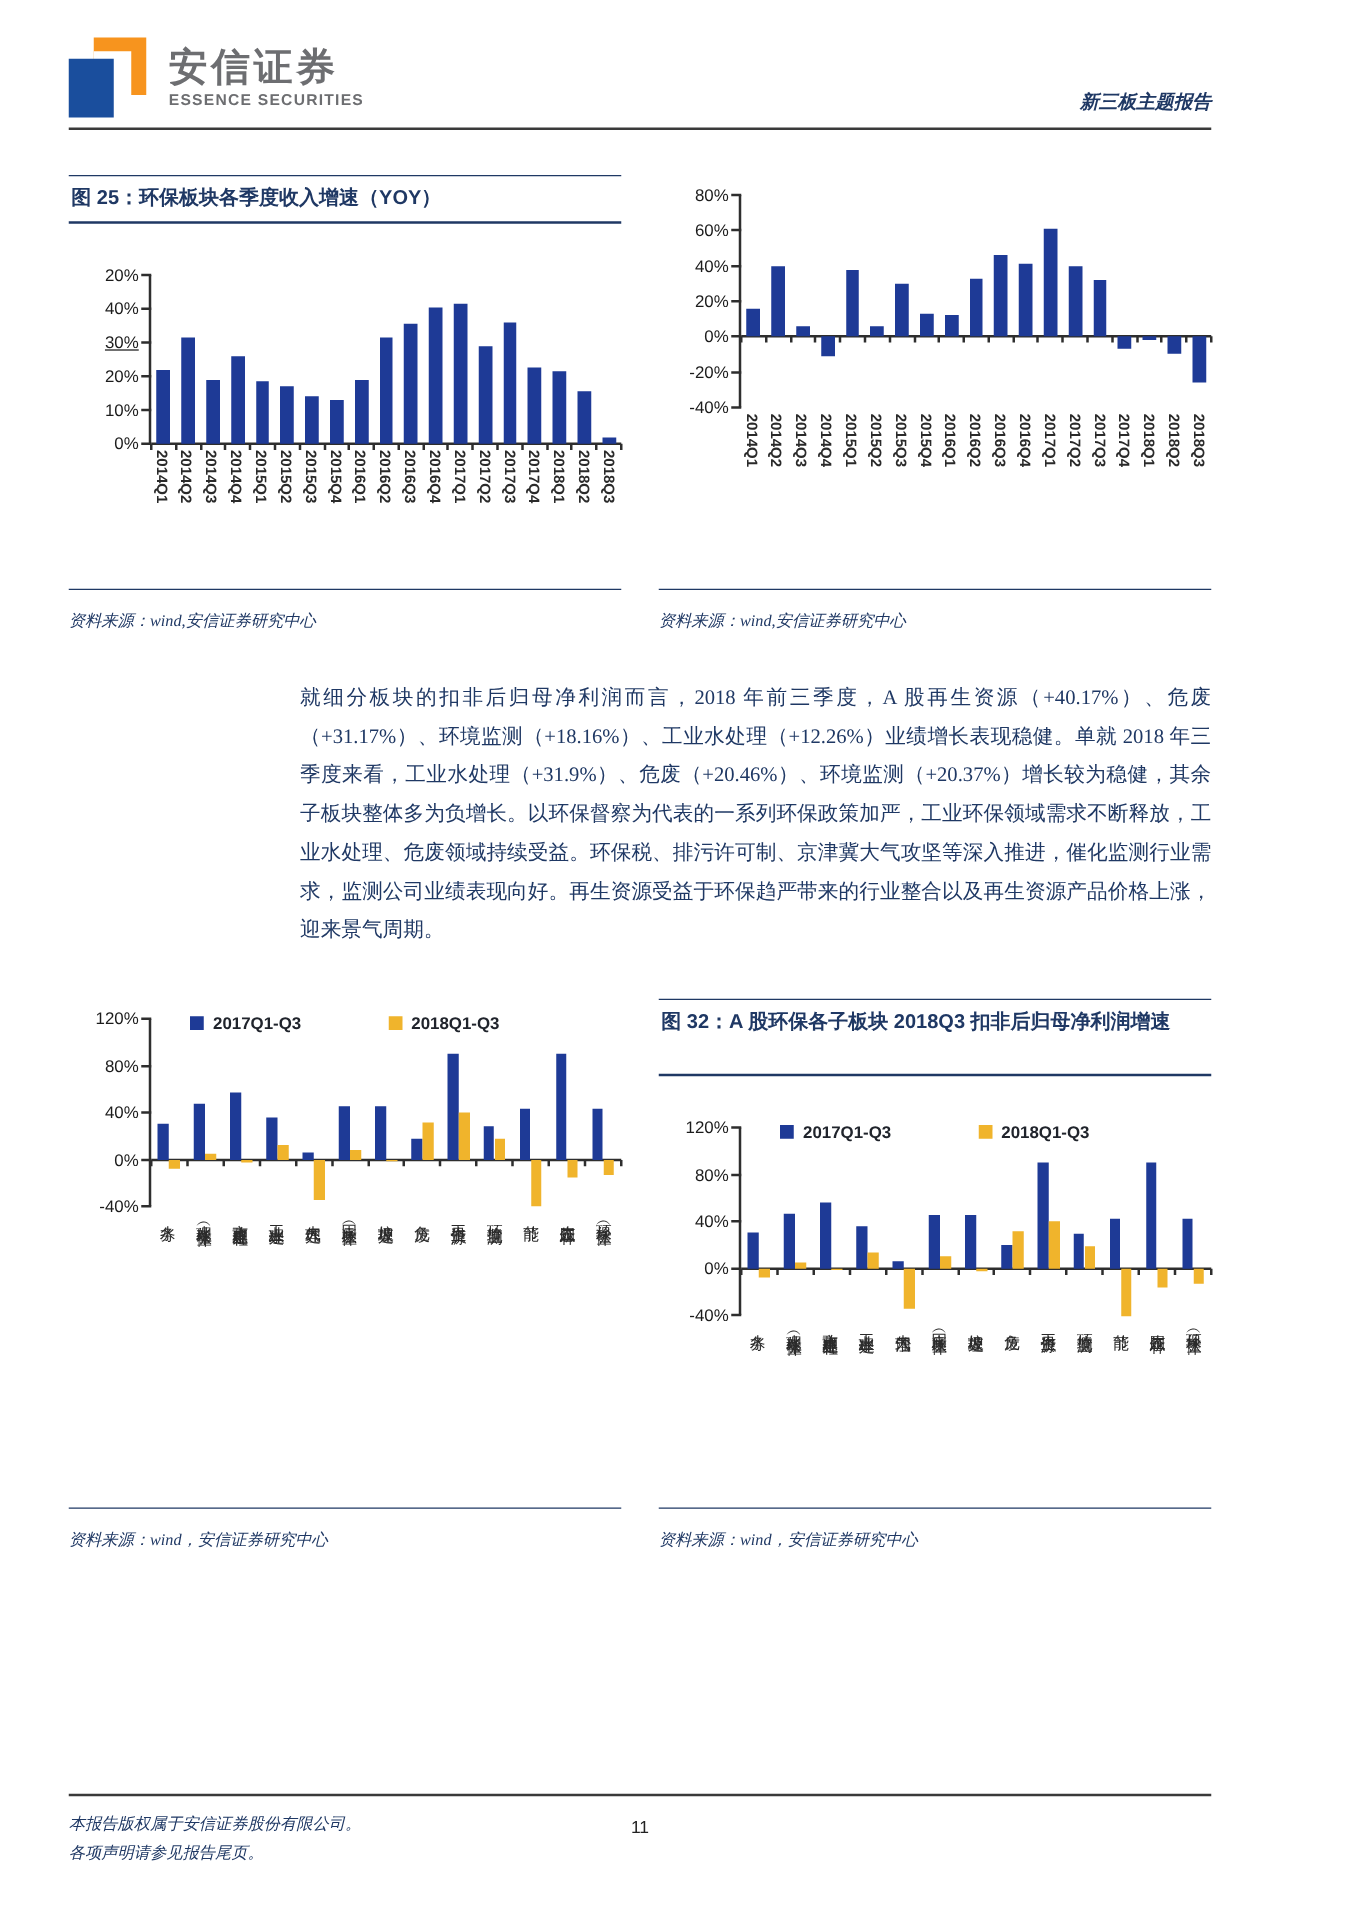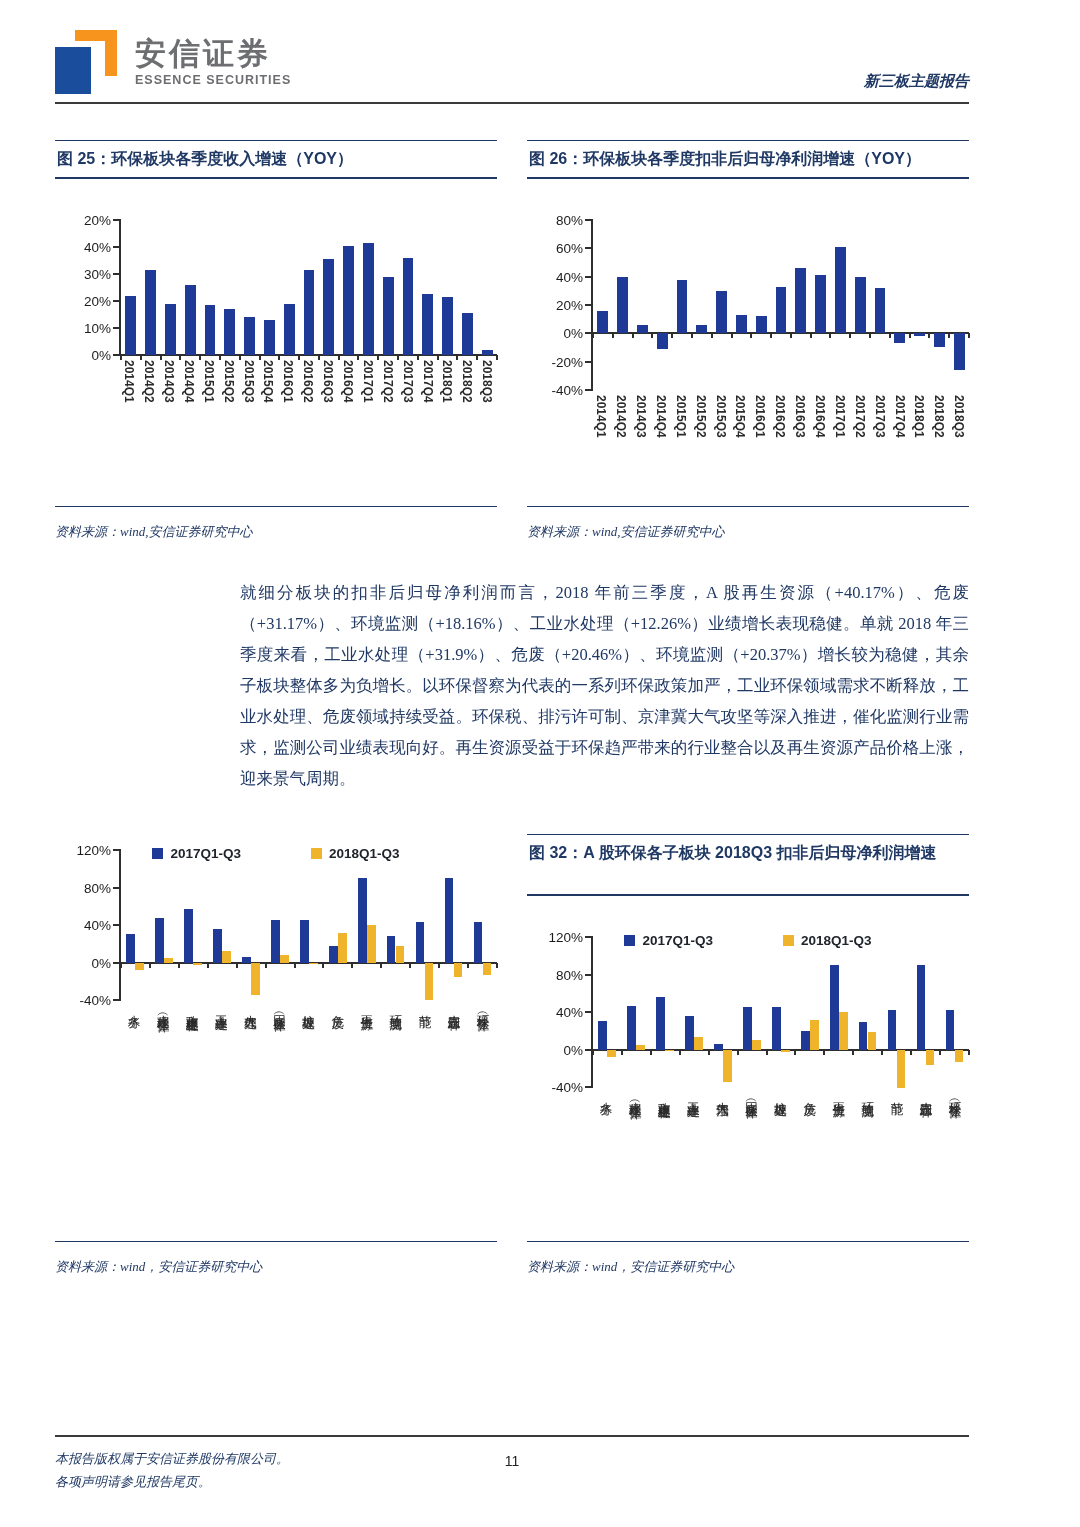--- a/index.html
+++ b/index.html
@@ -82,21 +82,21 @@
 
   <div class="figures">
     <div class="figure">
       <div class="fig-title">图 25：环保板块各季度收入增速（YOY）</div>
       <div class="chart">
         <div class="plot h135">
             <div class="ytick-label" style="top: 0%;">20%</div>
             <div class="ytick-mark" style="top: 0%;"></div>
             <div class="ytick-label" style="top: 20%;">40%</div>
             <div class="ytick-mark" style="top: 20%;"></div>
-            <div class="ytick-label" style="top: 40%;">30%</div>
+            <div class="ytick-label" style="top: 40%; text-decoration: underline;">30%</div>
             <div class="ytick-mark" style="top: 40%;"></div>
             <div class="ytick-label" style="top: 60%;">20%</div>
             <div class="ytick-mark" style="top: 60%;"></div>
             <div class="ytick-label" style="top: 80%;">10%</div>
             <div class="ytick-mark" style="top: 80%;"></div>
             <div class="ytick-label" style="top: 100%;">0%</div>
             <div class="ytick-mark" style="top: 100%;"></div>
             <div class="zero-line" style="top: 100%;"></div>
             <div class="xtick-mark" style="left: calc(0% - 1px); top: 100%;"></div>
             <div class="xtick-mark" style="left: calc(5.26316% - 1px); top: 100%;"></div>
@@ -196,21 +196,20 @@
             <div class="xlab">
               <span>2018Q3</span>
             </div>
           </div>
       </div>
       <div class="fig-source">
           <div class="pad">资料来源：wind,安信证券研究中心</div>
         </div>
     </div>
     <div class="figure">
-      <div class="fig-title">图 26：环保板块各季度扣非后归母净利润增速（YOY）</div>
       <div class="chart">
         <div class="plot h170">
             <div class="ytick-label" style="top: 0%;">80%</div>
             <div class="ytick-mark" style="top: 0%;"></div>
             <div class="ytick-label" style="top: 16.6667%;">60%</div>
             <div class="ytick-mark" style="top: 16.6667%;"></div>
             <div class="ytick-label" style="top: 33.3333%;">40%</div>
             <div class="ytick-mark" style="top: 33.3333%;"></div>
             <div class="ytick-label" style="top: 50%;">20%</div>
             <div class="ytick-mark" style="top: 50%;"></div>

